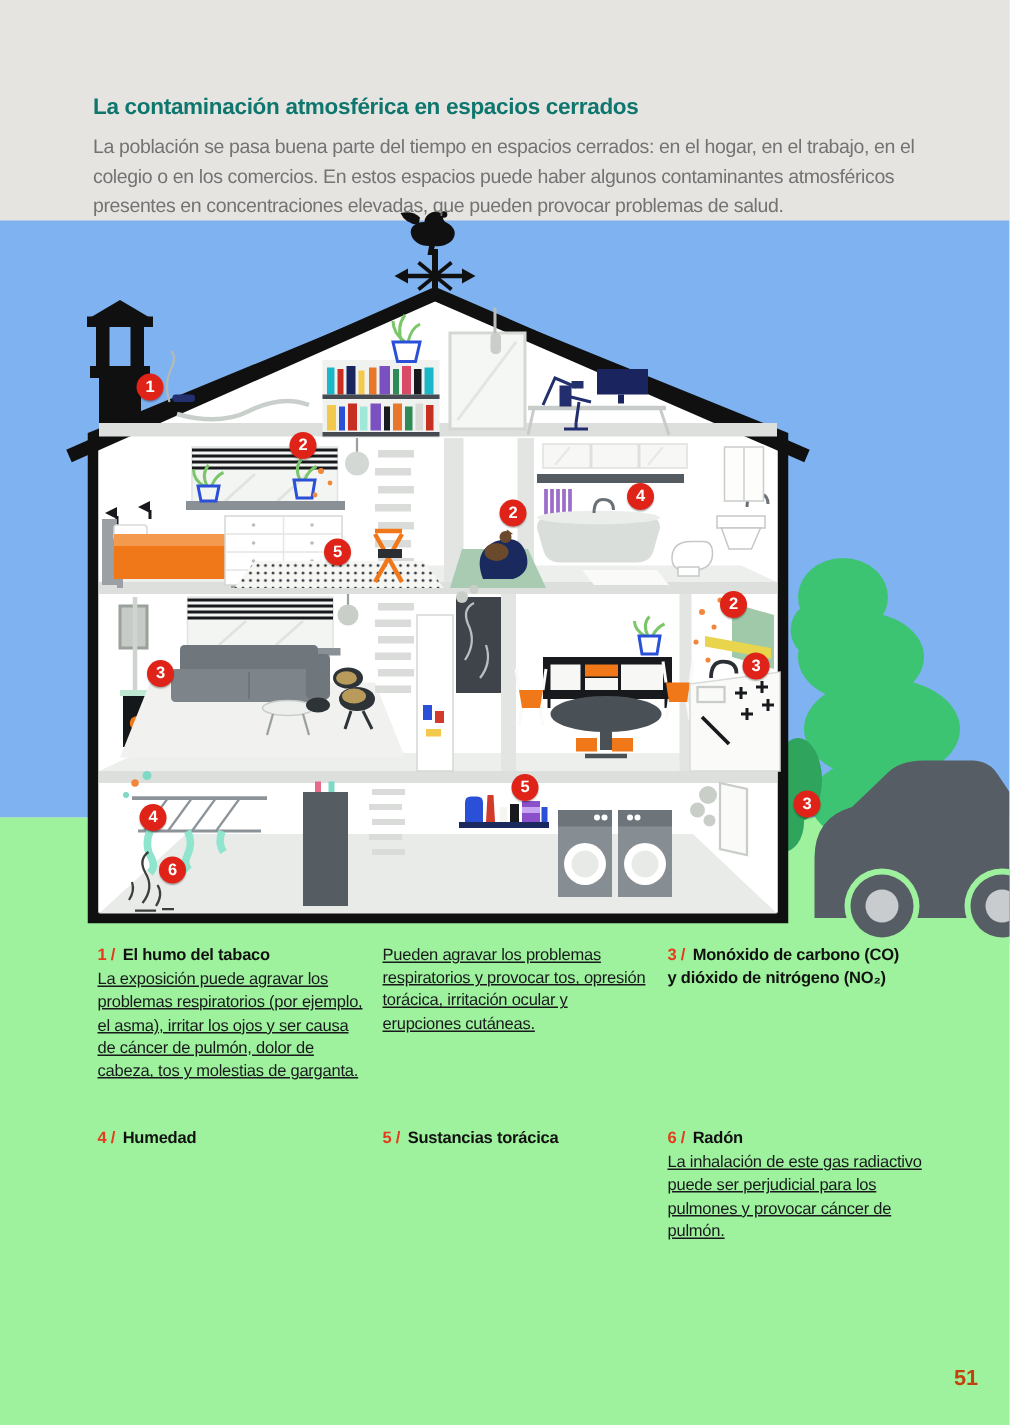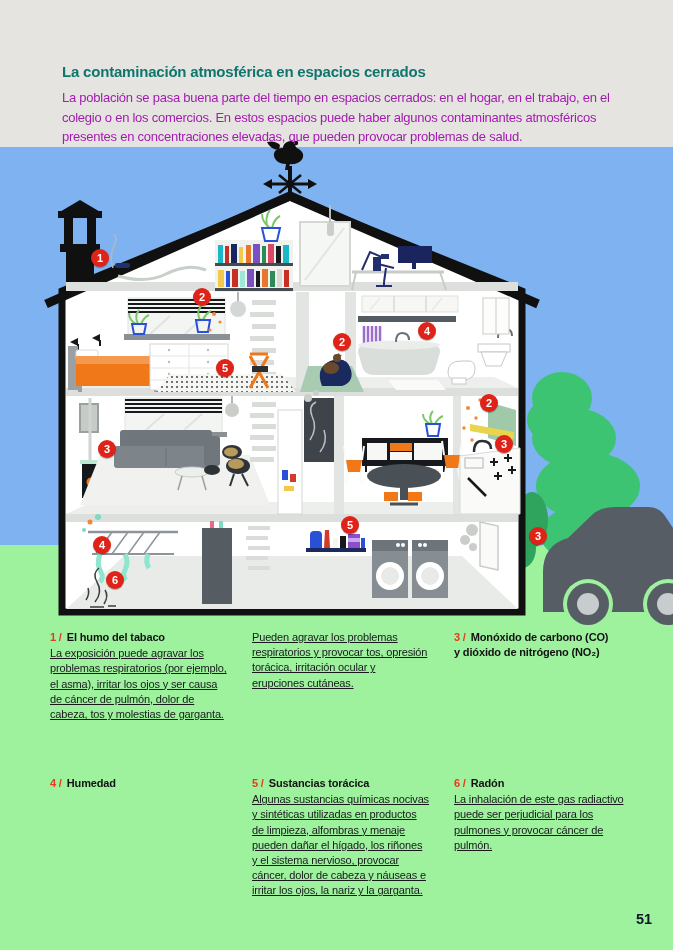--- a/index.html
+++ b/index.html
@@ -3,40 +3,40 @@
 <meta charset="utf-8">
 <style>
   html,body{margin:0;padding:0;}
   #page{position:relative;width:673px;height:950px;background:#E6E4E1;overflow:hidden;
         font-family:"Liberation Sans",sans-serif;}
   #scene-svg{position:absolute;left:0;top:0;}
   
   .page-title{position:absolute;left:62px;top:63px;width:560px;font-size:15px;font-weight:bold;
               color:#0f766e;letter-spacing:-0.2px;}
   .page-intro{position:absolute;left:62px;top:88px;width:572px;font-size:13px;line-height:19.5px;
-              color:#a21caf;letter-spacing:-0.25px;}
+              color:#737373;letter-spacing:-0.25px;}
   
   #marker-layer{position:absolute;left:0;top:0;width:673px;height:950px;pointer-events:none;}
   .marker{position:absolute;width:18px;height:18px;border-radius:50%;background:#E02318;
           color:#fff;font-size:11px;font-weight:bold;display:flex;align-items:center;
           justify-content:center;box-shadow:0 1px 1px rgba(0,0,0,0.3);}
   
-  #legend{position:absolute;left:50px;top:630px;width:558px;display:grid;
+  #legend{position:absolute;left:65px;top:630px;width:558px;display:grid;
           grid-template-columns:178px 178px 178px;grid-template-rows:122px auto;
-          column-gap:12px;color:#17191B;gap:24px;}
+          column-gap:12px;color:#17191B;}
   .legend-item{font-size:11px;line-height:15.2px;letter-spacing:-0.15px;}
   .item-head{margin:0 0 1px 0;font-weight:bold;}
   .item-num{color:#E8391C;margin-right:5px;}
   .item-title{white-space:pre-line;color:#111;}
   .item-body{margin:0;text-decoration:underline;}
   
   .footer-source{position:absolute;right:60px;top:917px;font-size:10.5px;color:#1C49D2;
                  letter-spacing:-0.1px;}
   .footer-source b{font-weight:bold;}
-  .page-num{position:absolute;left:636px;top:911px;font-size:14.5px;font-weight:bold;color:#0f172a;}
+  .page-num{position:absolute;left:636px;top:911px;font-size:14.5px;font-weight:bold;color:#c2410c;}
 </style>
 </head>
 <body>
 
 <div id="page">
 
   <svg id="scene-svg" width="673" height="950" viewBox="0 0 673 950">
     <defs>
       <pattern id="dots" width="5" height="5" patternUnits="userSpaceOnUse">
         <circle cx="2" cy="2" r="0.9" fill="#2E3338"></circle>
@@ -468,21 +468,20 @@
     </div>
     <div class="legend-item">
       <p class="item-head"><span class="item-num">3 /</span><span class="item-title">Monóxido de carbono (CO)
 y dióxido de nitrógeno (NO₂)</span></p>
     </div>
     <div class="legend-item">
       <p class="item-head"><span class="item-num">4 /</span><span class="item-title">Humedad</span></p>
     </div>
     <div class="legend-item">
       <p class="item-head"><span class="item-num">5 /</span><span class="item-title">Sustancias torácica</span></p>
-      <p class="item-body">Algunas sustancias químicas nocivas y sintéticas utilizadas en productos de limpieza, alfombras y menaje pueden dañar el hígado, los riñones y el sistema nervioso, provocar cáncer, dolor de cabeza y náuseas e irritar los ojos, la nariz y la garganta.</p>
     </div>
     <div class="legend-item">
       <p class="item-head"><span class="item-num">6 /</span><span class="item-title">Radón</span></p>
       <p class="item-body">La inhalación de este gas radiactivo puede ser perjudicial para los pulmones y provocar cáncer de pulmón.</p>
     </div>
   </div>
 
   <div class="page-num">51</div>
 </div>
 

